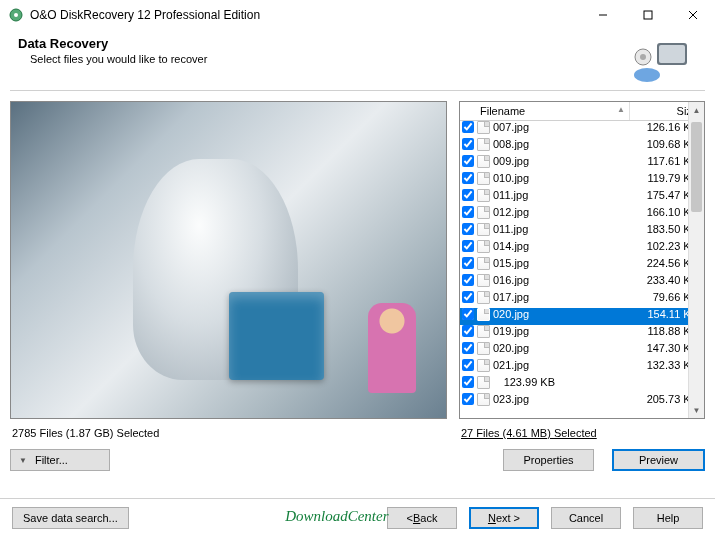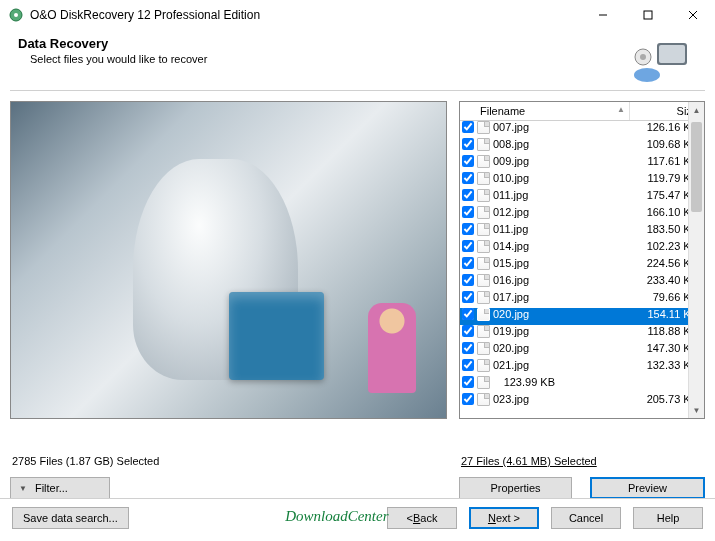--- a/index.html
+++ b/index.html
@@ -42,27 +42,27 @@
 .file-row .fsize { width: 68px; text-align: right; font-size: 11px; padding-right: 6px; }
 .file-row.selected { background: #0078d7; color: #fff; }
 .file-row.selected .file-icon { border-color: #fff; }
 
 .right-scrollbar { position: absolute; right: 0; top: 0; bottom: 0; width: 16px; background: #f0f0f0; border-left: 1px solid #ddd; }
 .right-scrollbar .thumb { position: absolute; left: 2px; right: 2px; top: 20px; height: 90px; background: #c6c6c6; border-radius: 2px; }
 .right-scrollbar .arrow { position: absolute; left: 0; right: 0; height: 16px; display: flex; align-items: center; justify-content: center; font-size: 8px; color: #666; }
 .right-scrollbar .arrow.up { top: 0; }
 .right-scrollbar .arrow.down { bottom: 0; }
 
-.status-row { display: flex; padding: 2px 10px 4px 10px; gap: 8px; margin-top: 28px; }
+.status-row { display: flex; padding: 2px 10px 4px 10px; gap: 8px; }
 .status-left { flex: 1; font-size: 11px; padding: 2px; }
 .status-right { width: 246px; font-size: 11px; padding: 2px; text-decoration: underline; }
 
 .button-row { display: flex; padding: 4px 10px; gap: 8px; }
 .button-row .left { flex: 1; display: flex; gap: 6px; }
-.button-row .right { width: 246px; display: flex; gap: 18px; }
+.button-row .right { width: 202px; display: flex; gap: 18px; }
 
 .btn { height: 22px; padding: 0 10px; font-size: 11px; background: #e1e1e1; border: 1px solid #adadad; display: inline-flex; align-items: center; justify-content: center; cursor: pointer; min-width: 70px; }
 .btn.primary { border: 2px solid #0078d7; }
 .btn.filter { min-width: 100px; justify-content: flex-start; padding-left: 8px; }
 .btn.filter .arrow { font-size: 8px; margin-right: 8px; color: #555; }
 
 .footer { position: absolute; bottom: 0; left: 0; right: 0; padding: 8px 12px 12px; display: flex; align-items: center; border-top: 1px solid #d0d0d0; background: #fff; }
 .footer .left { flex: 1; }
 .footer .nav { display: flex; gap: 12px; }
 .watermark { position: absolute; bottom: 16px; left: 50%; transform: translateX(-70%); font-family: cursive; font-size: 15px; color: #15803d; font-style: italic; pointer-events: none; }

